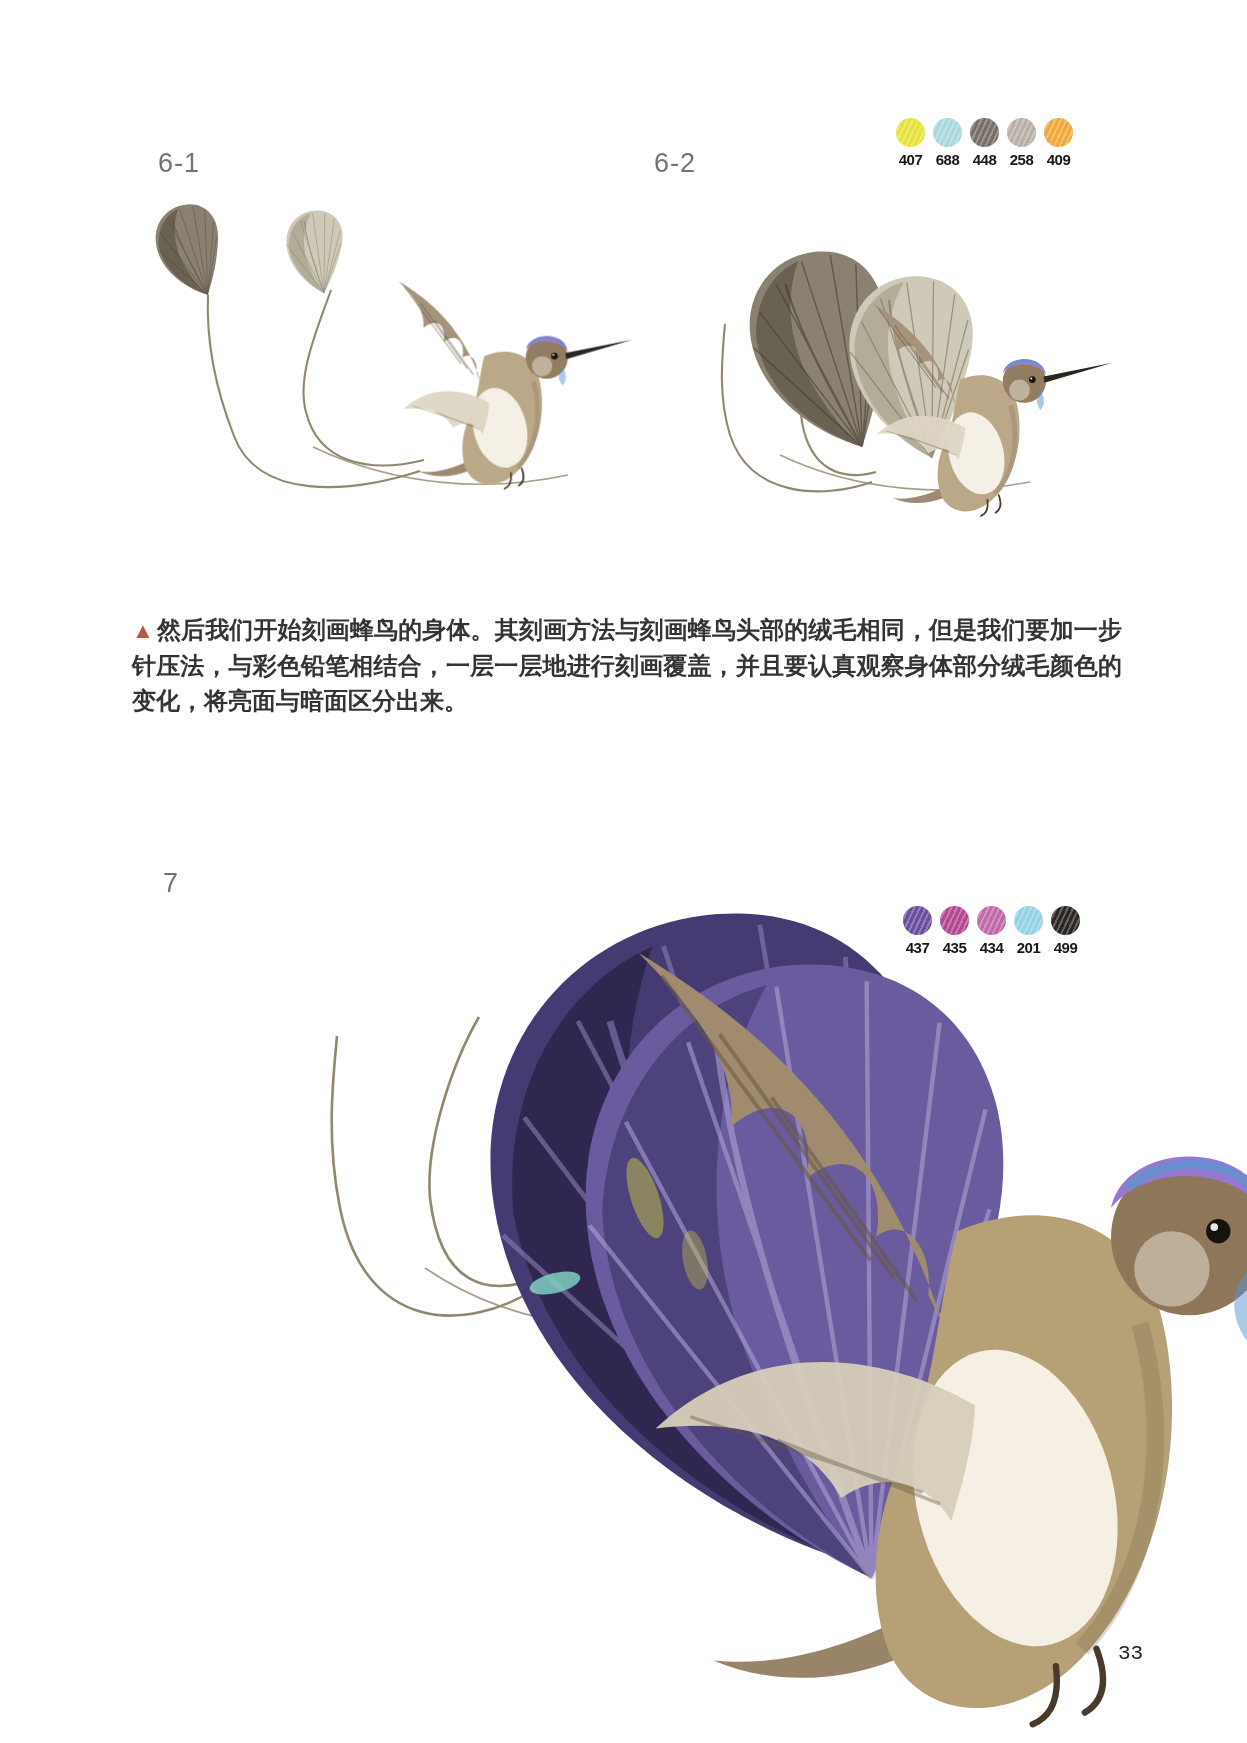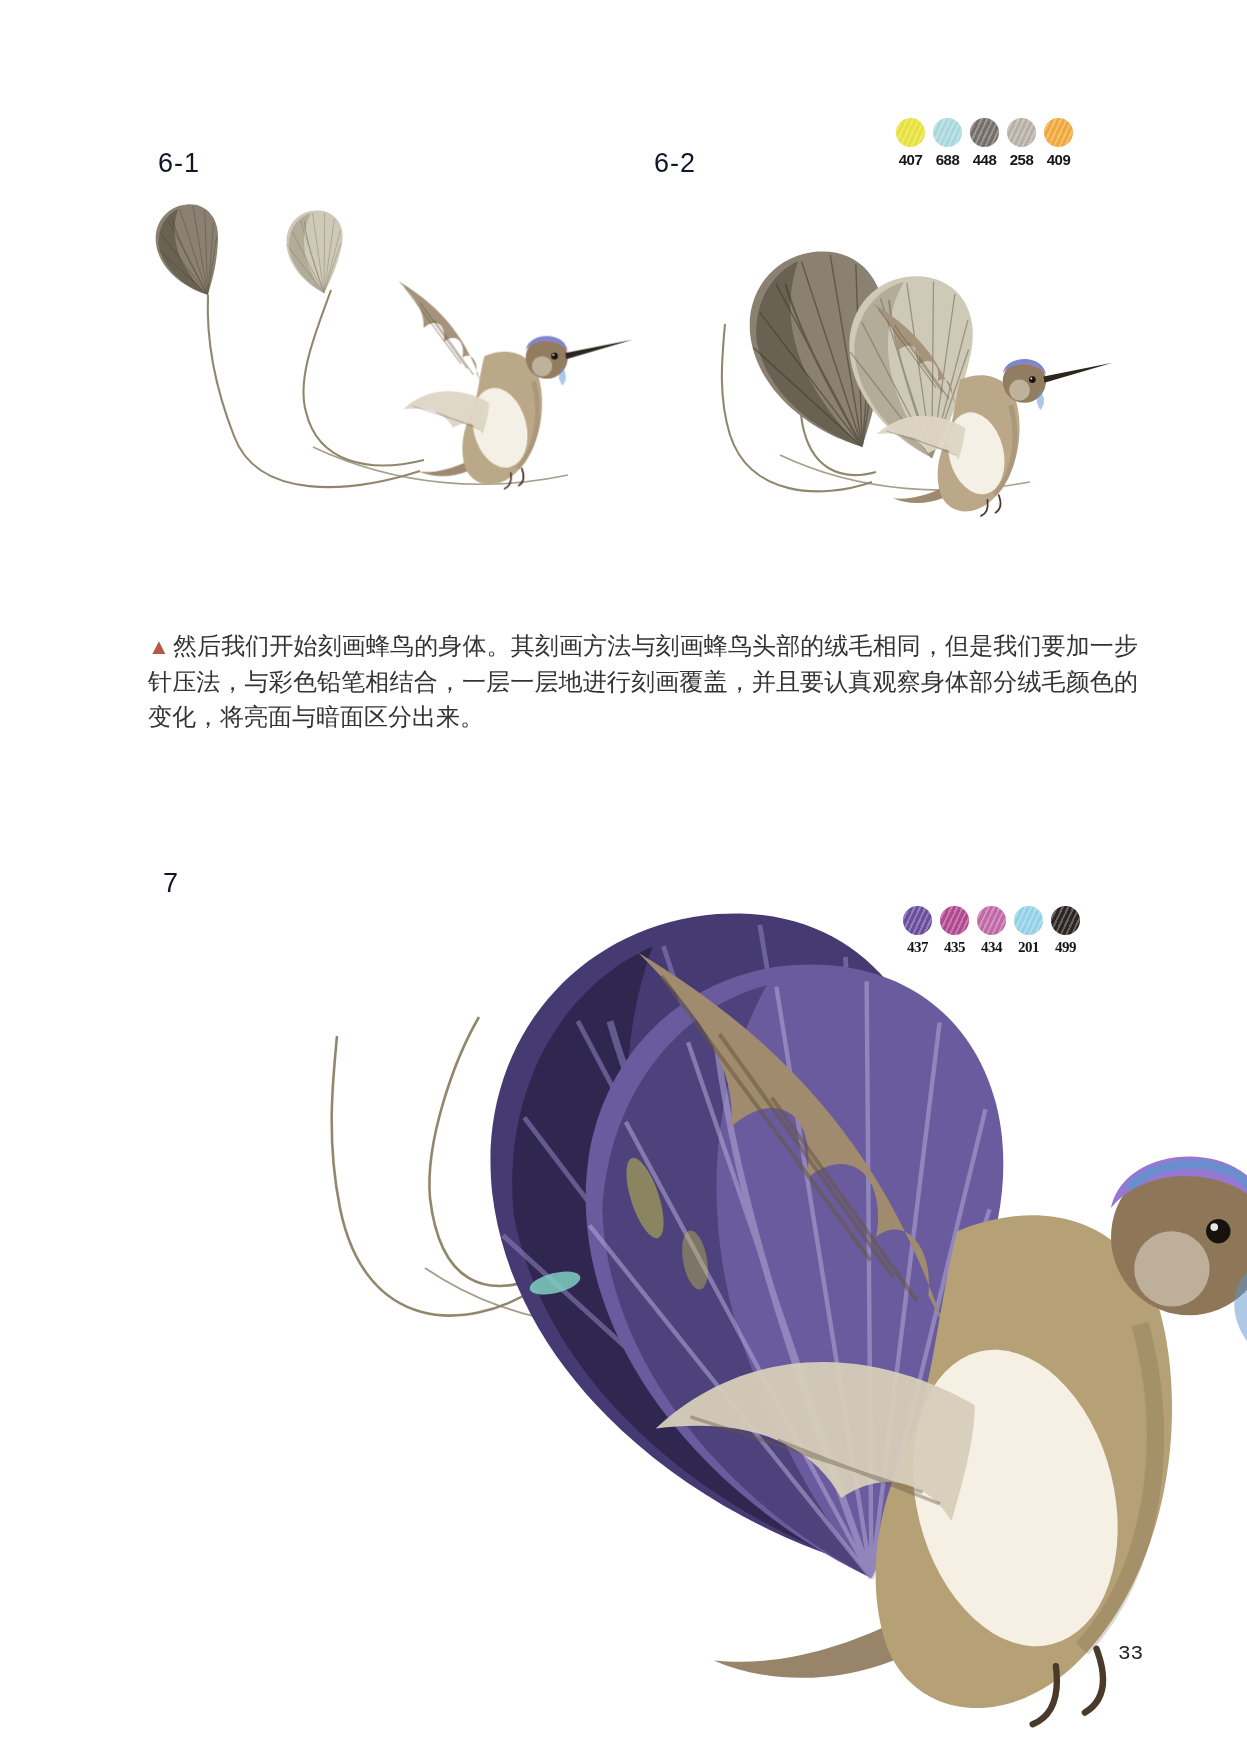--- a/index.html
+++ b/index.html
@@ -1,41 +1,41 @@
 <!DOCTYPE html>
 <html><head>
 <meta charset="utf-8">
 <style>
   html,body{margin:0;padding:0;background:#ffffff;}
   .page{
     position:relative;width:1247px;height:1743px;background:#ffffff;
     font-family:"Liberation Sans","DejaVu Sans",sans-serif;overflow:hidden;
   }
   .step-label{
-    position:absolute;color:#0f172a;font-size:27px;letter-spacing:1px;
+    position:absolute;color:#737373;font-size:27px;letter-spacing:1px;
     font-family:"Liberation Sans","DejaVu Sans",sans-serif;
   }
   .palette{position:absolute;display:flex;flex-direction:column;align-items:flex-end;}
   .palette .dots{display:flex;gap:8px;}
   .palette .dot{
     position:relative;width:29px;height:29px;border-radius:50%;
     display:inline-block;overflow:hidden;
   }
   .palette .dot::after{
     content:"";position:absolute;inset:0;border-radius:50%;
     background:repeating-linear-gradient(115deg,rgba(255,255,255,.28) 0 2px,rgba(0,0,0,0) 2px 5px);
   }
   .palette .nums{display:flex;gap:8px;margin-top:4px;}
   .palette .num{
     width:29px;text-align:center;font-size:15px;color:#161616;
     letter-spacing:-0.5px;font-weight:600;
   }
   .caption{
     position:absolute;width:990px;font-size:24px;line-height:35px;color:#333333;
-    text-align:justify;margin:16px;
+    text-align:justify;margin:0;font-weight:bold;
   }
   .caption .tri{color:#b5584a;font-size:22px;margin-right:3px;}
   .page-number{
     position:absolute;font-family:Liberation Mono, monospace;
     font-size:21px;color:#222222;
   }
   svg.illustration{position:absolute;overflow:visible;}
   
   .scheme-sepia{
     --spat1:#8a8172; --spat1sh:#57503f; --spat1v:#3f3a2e;
@@ -155,21 +155,21 @@
     </g>
     <use href="#spat" class="spat-a" transform="translate(45,42) scale(0.64)"></use>
     <use href="#spat" class="spat-b" transform="translate(160,50) scale(0.58) rotate(10 50 65)"></use>
     <use href="#bird" transform="translate(180,85) scale(0.74)"></use>
   </svg>
 
   <p class="caption" style="left:132px;top:612px;"><span class="tri">▲</span><span>然后我们开始刻画蜂鸟的身体。其刻画方法与刻画蜂鸟头部的绒毛相同，但是我们要加一步针压法，与彩色铅笔相结合，一层一层地进行刻画覆盖，并且要认真观察身体部分绒毛颜色的变化，将亮面与暗面区分出来。</span></p>
 
   <div class="step-label" style="left:163px;top:868px;">7</div>
 
-  <div class="palette" style="left:903px;top:906px;font-family:Liberation Serif, serif;">
+  <div class="palette" style="left:903px;top:906px;">
     <div class="dots">
       <span class="dot" style="background: rgb(106, 77, 157);"></span>
       <span class="dot" style="background: rgb(178, 72, 144);"></span>
       <span class="dot" style="background: rgb(193, 105, 167);"></span>
       <span class="dot" style="background: rgb(147, 209, 230);"></span>
       <span class="dot" style="background: rgb(43, 38, 35);"></span>
     </div>
     <div class="nums">
       <span class="num">437</span>
       <span class="num">435</span>

